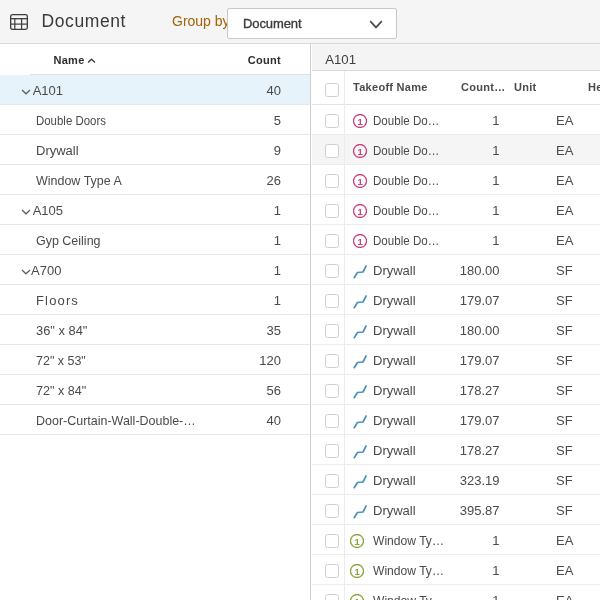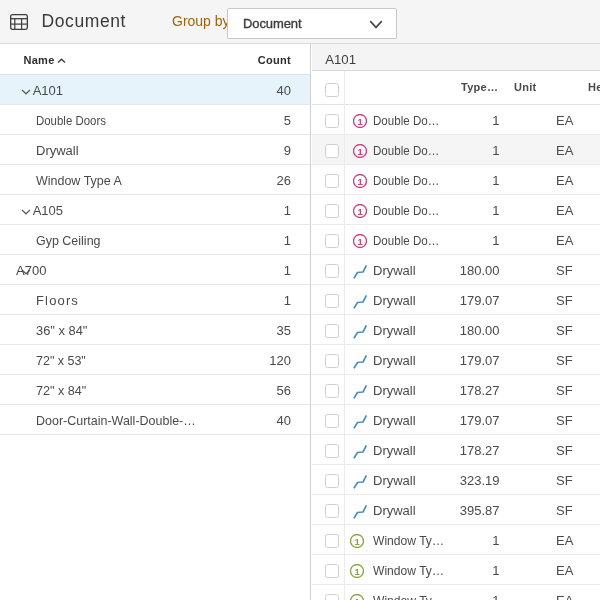--- a/index.html
+++ b/index.html
@@ -14,26 +14,26 @@
 #groupby { left:172px; top:0; height:43px; line-height:43px; font-size:14px;
   color:#a16207; }
 #dd { left:227px; top:8px; width:170px; height:31px; background:#fff;
   border:1px solid #c8c8c8; border-radius:2px; }
 #dd span { position:absolute; left:15px; top:0; height:29px; line-height:29px;
   font-size:13px; font-weight:400; color:#3c3c3c; -webkit-text-stroke:.35px #3c3c3c;
   letter-spacing:-.1px; }
 
 #left { left:0; top:44px; width:311px; height:556px; background:#fff;
   border-right:1px solid #cfcfcf; }
-.lhead { position:relative; height:31px; border-bottom:1px solid #e0e0e0; }
+.lhead { position:relative; height:31px; border-bottom:1px solid #e0e0e0;margin-left:30px; }
 .lrow { position:relative; height:30px; border-bottom:1px solid #e6e6e6; }
 .lrow.sel { background:#e6f3fa; }
 .nm { position:absolute; top:1px; height:29px; line-height:29px; font-size:13px;
   color:#4a4a4a; white-space:nowrap; transform-origin:0 50%; }
-.ct { position:absolute; right:19px; top:1px; height:29px; line-height:29px;
+.ct { position:absolute; right:29px; top:1px; height:29px; line-height:29px;
   font-size:13px; color:#4a4a4a; }
 .hdr { font-size:11px !important; font-weight:bold; color:#2d2d2d; letter-spacing:.28px !important; }
 .lhead .nm, .lhead .ct { top:2px; letter-spacing:.28px; }
 .chev { position:absolute; left:20.5px; top:0; }
 
 #right { left:312px; top:44px; width:288px; height:556px; background:#fff; }
 #band { position:relative; height:27px; background:#f4f4f4;
   border-bottom:1px solid #d8d8d8; }
 #band span { position:absolute; left:13.2px; top:3px; height:26px; line-height:26px;
   font-size:13.2px; color:#3f3f3f; }
@@ -107,21 +107,21 @@
       <span class="ct">1</span>
     </div>
     <div class="lrow">
       <span class="nm" style="left:36px;transform:scaleX(0.96)">Gyp Ceiling</span>
       <span class="ct">1</span>
     </div>
     <div class="lrow">
       <svg class="chev" style="top:13.5px" width="10" height="6" viewBox="0 0 10 6">
         <polyline points="1,1 5,4.8 9,1" fill="none" stroke="#5d5d5d" stroke-width="1.2"></polyline>
       </svg>
-      <span class="nm" style="left:16px;transform:scaleX(1)">A700</span>
+      <span class="nm" style="left:31px;transform:scaleX(1)">A700</span>
       <span class="ct">1</span>
     </div>
     <div class="lrow">
       <span class="nm" style="left:36px;letter-spacing:1.15px">Floors</span>
       <span class="ct">1</span>
     </div>
     <div class="lrow">
       <span class="nm" style="left:36px;transform:scaleX(0.99)">36" x 84"</span>
       <span class="ct">35</span>
     </div>
@@ -139,21 +139,22 @@
     </div>
   </div>
 
 <div id="right" class="abs">
   <div class="abs" style="left:32px;top:27px;width:1px;height:529px;background:#ececec;z-index:3"></div>
   <div id="band">
       <span>A101</span>
     </div>
   <div id="rhead">
     <span class="cb" style="top:12px"></span>
-    <span class="rnm hdr" style="left:149px">Type…</span>
+    <span class="rnm hdr" style="left:41px">Takeoff Name</span>
+    <span class="rnm hdr" style="left:149px">Count…</span>
     <span class="rnm hdr" style="left:202px">Unit</span>
     <span class="rnm hdr" style="left:276px">Height</span>
   </div>
 <div class="rrow">
       <span class="cb"></span>
       <svg class="ric" width="14" height="14" viewBox="0 0 14 14">
         <circle cx="7" cy="7" r="6.5" fill="none" stroke="#c9407f" stroke-width="1.3"></circle>
         <text x="7.1" y="10.6" font-size="9.5" font-weight="bold" fill="#c9407f" text-anchor="middle" font-family="Liberation Sans">1</text>
       </svg>
       <span class="rnm" style="transform:scaleX(0.89)">Double Do…</span>

